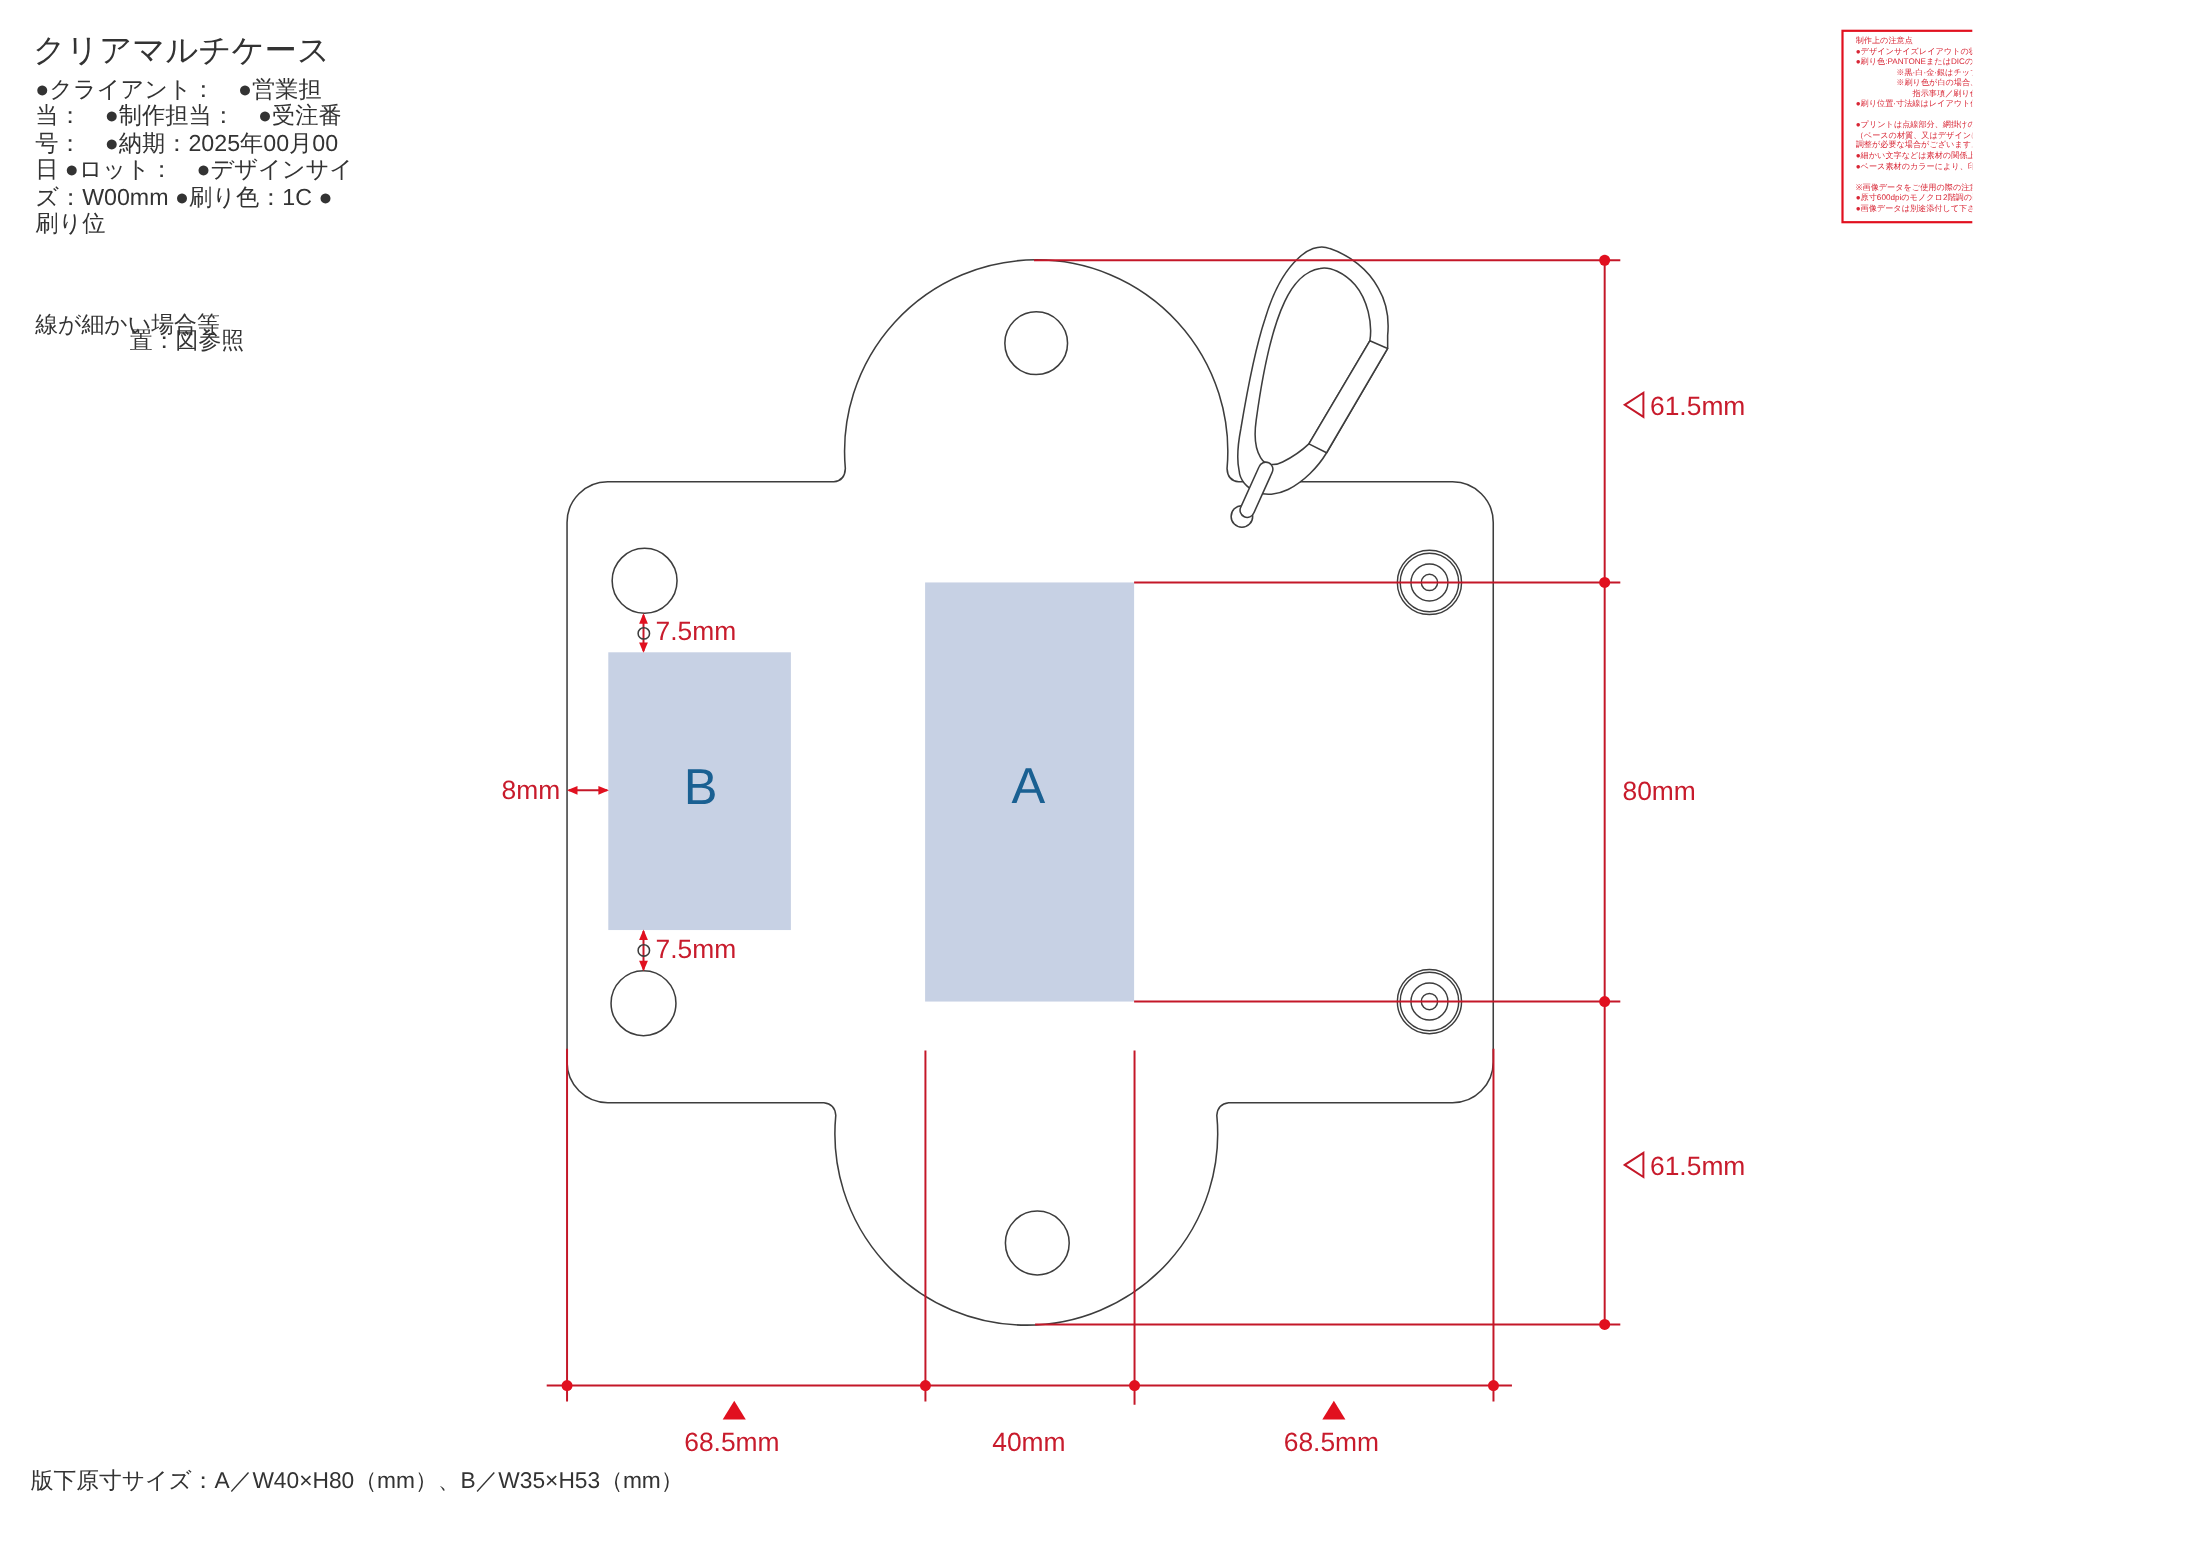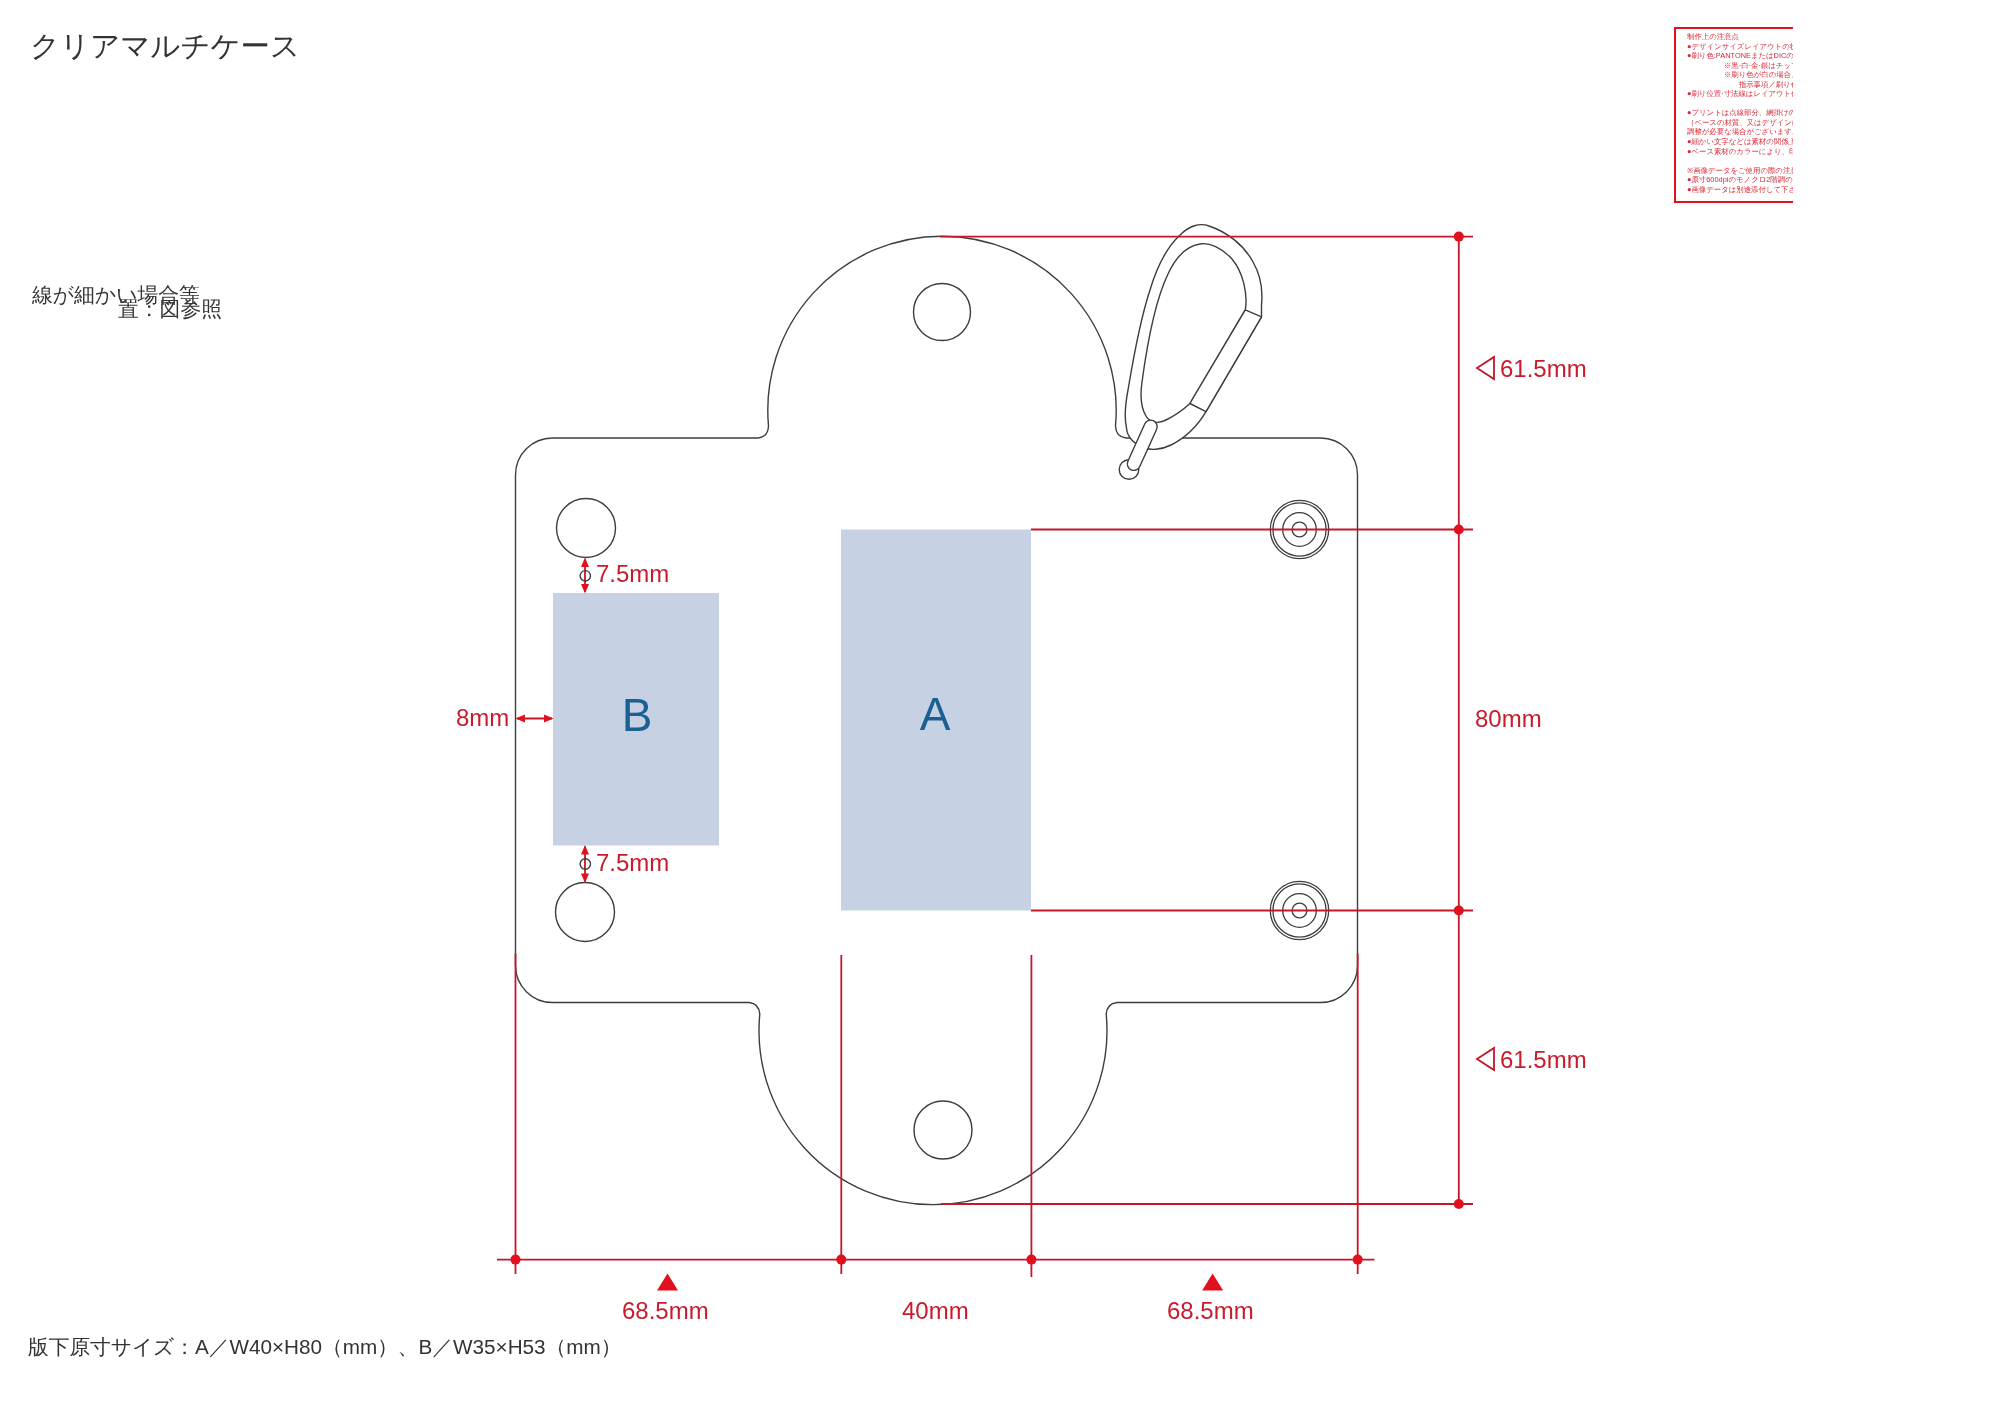--- a/index.html
+++ b/index.html
@@ -6,20 +6,21 @@
   #page{position:relative;width:1793px;height:1414px;background:#fff;overflow:hidden;
         font-family:"Liberation Sans",sans-serif;}
   .abs{position:absolute;white-space:pre;}
 </style>
 </head>
 <body>
 <div id="page">
 
   <div class="abs" style="left:30px;top:31px;font-size:29.4px;line-height:30px;color:#333;">クリアマルチケース</div>
 
+  <div class="abs" style="left:32px;top:69.5px;font-size:21.1px;line-height:24.6px;color:#333;">●クライアント：　●営業担<br>当：　●制作担当：　●受注番<br>号：　●納期：2025年00月00<br>日 ●ロット：　●デザインサイ<br>ズ：W00mm ●刷り色：1C ●<br>刷り位</div>
 
   <div class="abs" style="left:118px;top:255px;font-size:20.8px;color:#333;margin-top:40px;">置：図参照</div>
 
   <div class="abs" style="left:32px;top:281px;font-size:20.8px;color:#333;">線が細かい場合等</div>
 
   <div class="abs" style="left:1674px;top:27px;width:289px;height:172px;border:2.5px solid #e1101f;"></div>
 
   <div class="abs" style="left:1687px;top:32px;font-size:7.4px;line-height:9.55px;color:#d82635;letter-spacing:0;">制作上の注意点
 ●デザインサイズレイアウトの状態での寸法をご記入下さい。
 ●刷り色:PANTONEまたはDICのチップでご指定下さい。(フルカラーは指定不要)

